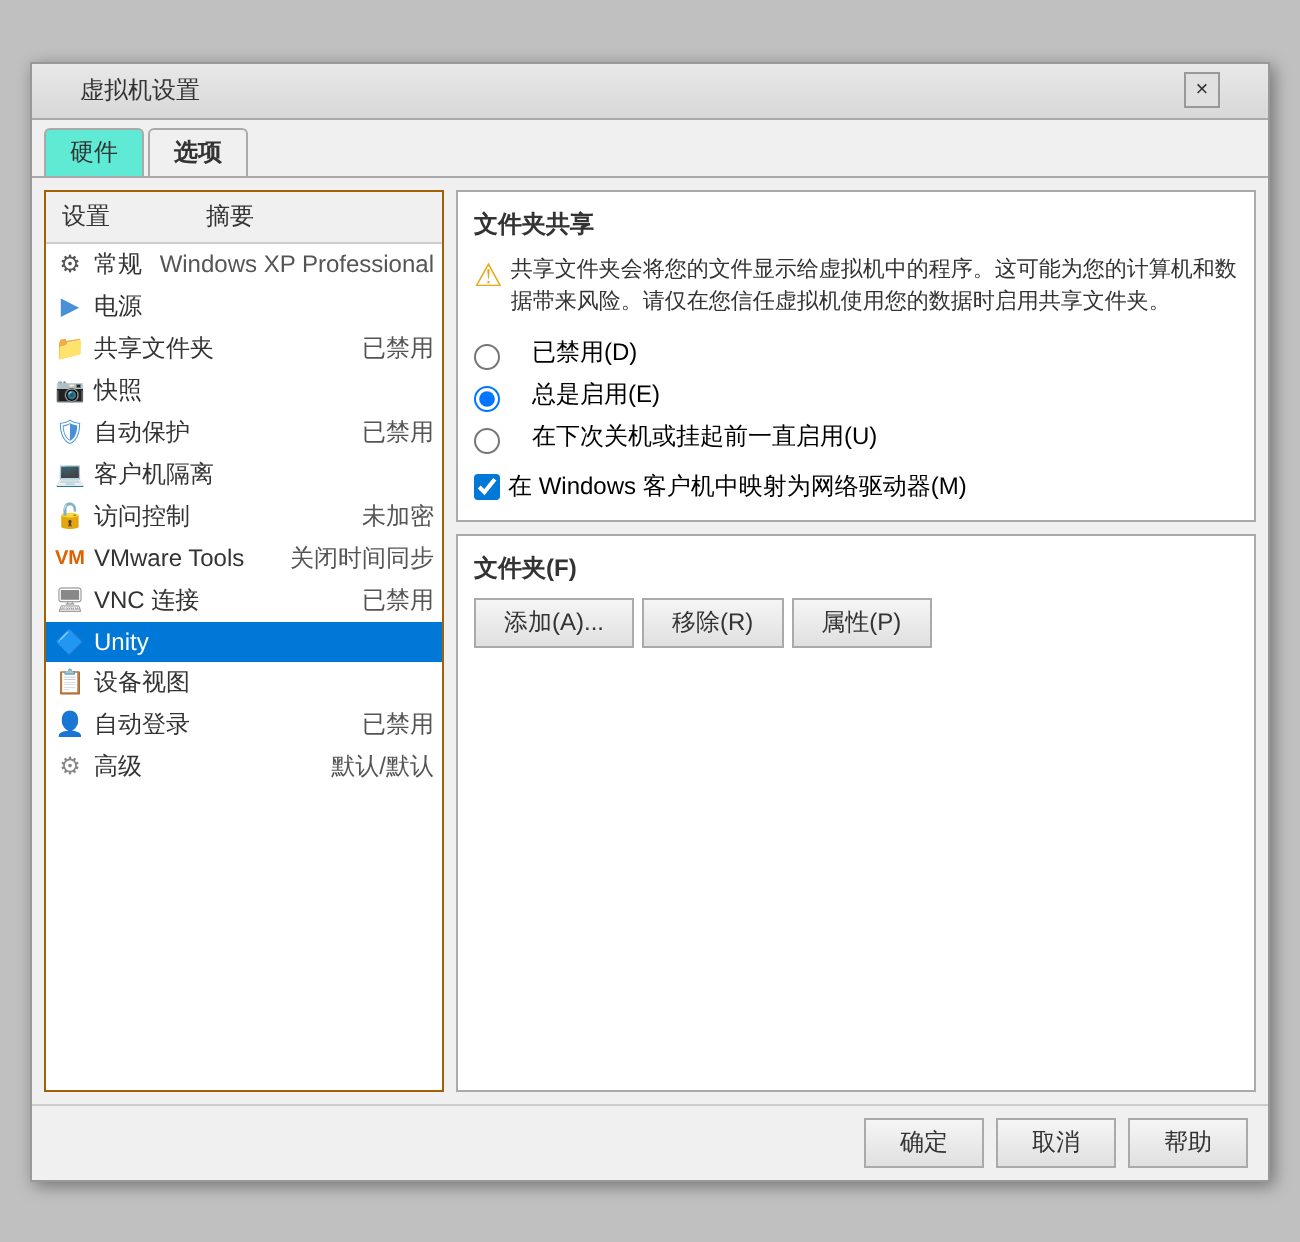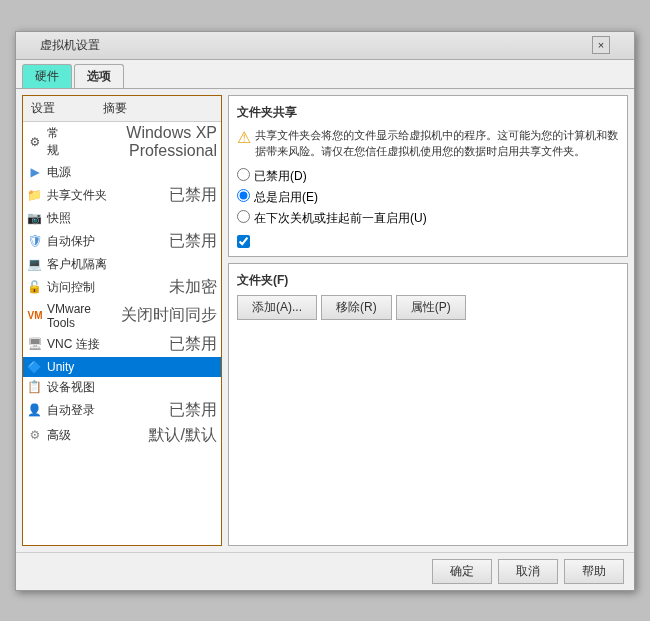--- a/index.html
+++ b/index.html
@@ -114,22 +114,21 @@
       flex-shrink: 0;
       display: flex;
       align-items: center;
       justify-content: center;
     }
     .sidebar-item .label {
       flex: 1;
     }
     .sidebar-item .value {
       color: #555;
-      font-size: 16px;
-      text-align: right;
+      font-size: 12px;
     }
     .right-panel {
       flex: 1;
       display: flex;
       flex-direction: column;
       gap: 6px;
     }
     .section-box {
       border: 1px solid #aaa;
       background: white;
@@ -159,22 +158,22 @@
       line-height: 1.5;
     }
     .radio-group {
       display: flex;
       flex-direction: column;
       gap: 4px;
       margin-bottom: 8px;
     }
     .radio-item {
       display: flex;
-      align-items: flex-start;
-      gap: 4px;
+      align-items: flex-end;
+      gap: 16px;
       font-size: 12px;
       cursor: pointer;
     }
     .radio-item input[type="radio"] {
       margin: 0;
     }
     .checkbox-item {
       display: flex;
       align-items: center;
       gap: 4px;
@@ -364,20 +363,21 @@
             <input type="radio" name="sharing" checked="" style="">
             <span>总是启用(E)</span>
           </label>
           <label class="radio-item">
             <input type="radio" name="sharing" style="">
             <span>在下次关机或挂起前一直启用(U)</span>
           </label>
         </div>
         <label class="checkbox-item">
           <input type="checkbox" checked="" style="">
+          <span>在 Windows 客户机中映射为网络驱动器(M)</span>
         </label>
       </div>
 
       <div class="folder-section">
         <div class="section-title">文件夹(F)</div>
         <div class="folder-buttons">
           <button class="btn">添加(A)...</button>
           <button class="btn">移除(R)</button>
           <button class="btn">属性(P)</button>
         </div>

